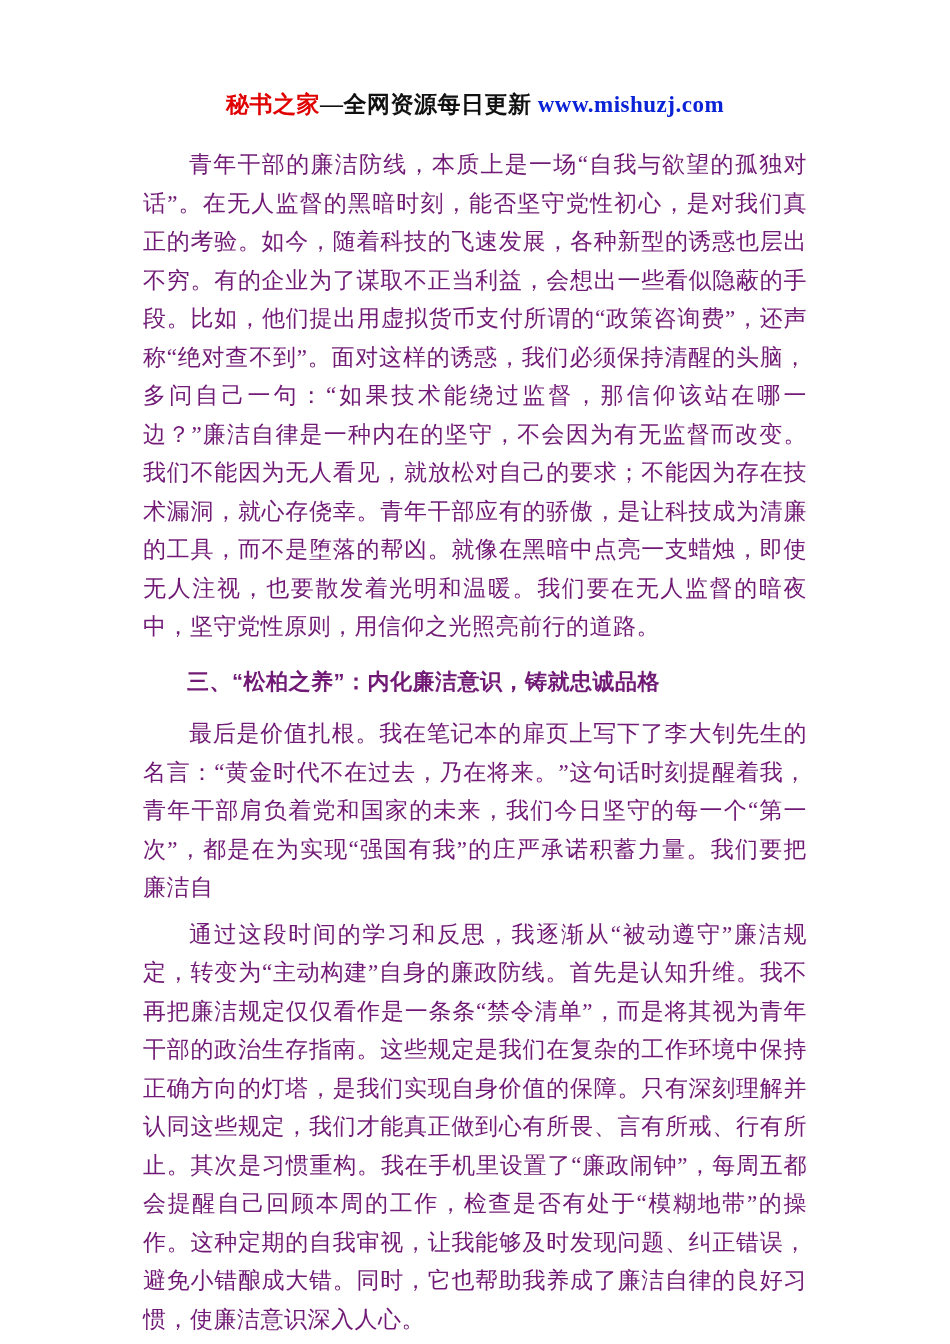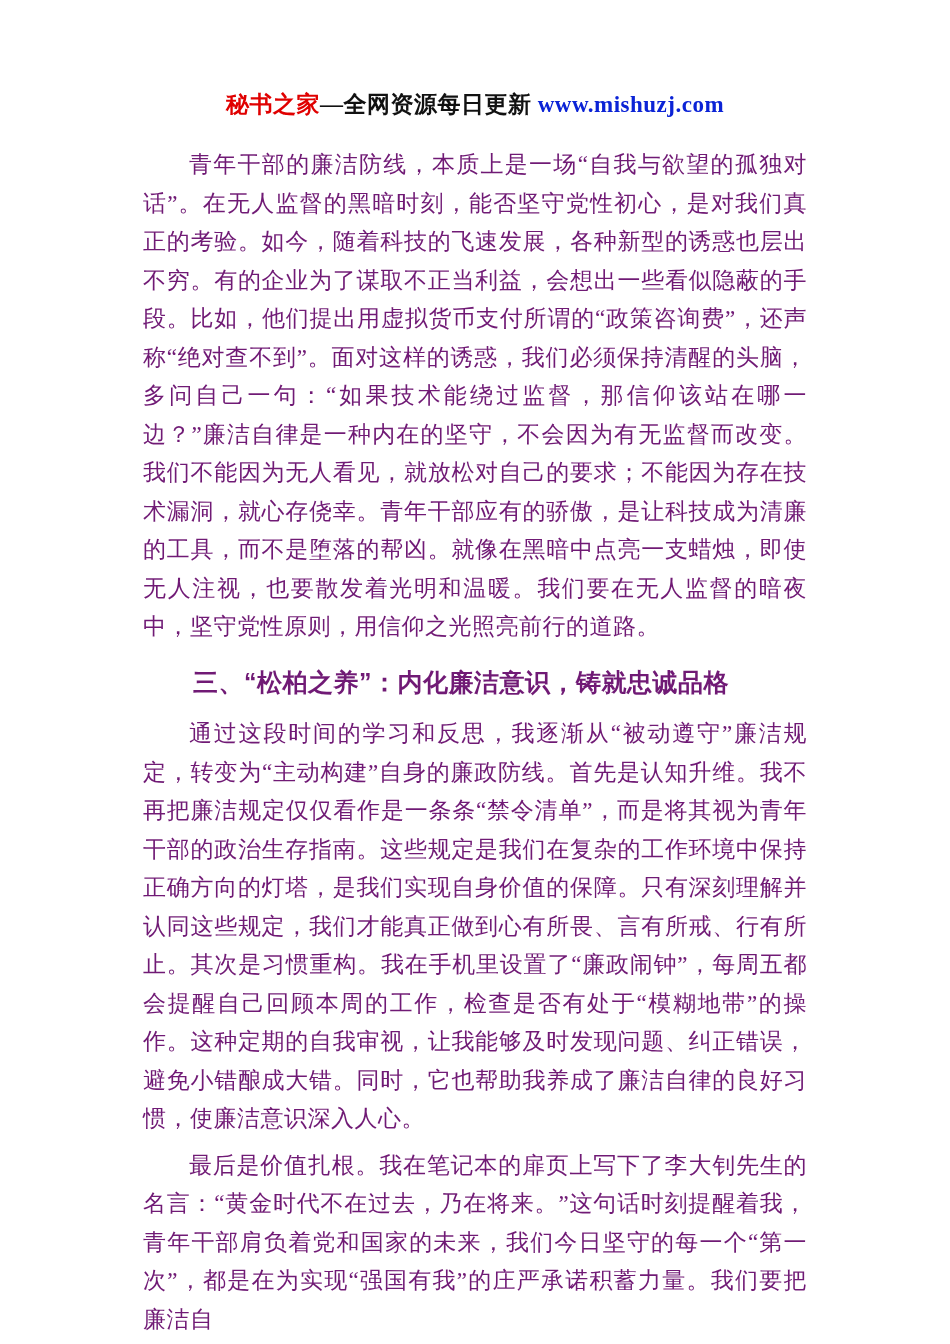--- a/index.html
+++ b/index.html
@@ -38,40 +38,40 @@
   .para {
     text-indent: 2em;
     margin: 0 0 2px 0;
     letter-spacing: 0.5px;
     word-break: break-all;
   }
   .para + .para { margin-top: 8px; }
   .heading {
     font-family: "Liberation Sans", sans-serif;
     font-weight: bold;
-    font-size: 25px;
+    font-size: 22px;
     text-indent: 2em;
     margin: 16px 0 14px 0;
     letter-spacing: 0.5px;
   }
 </style>
 </head>
 <body>
 
 <div class="page">
 
   <div class="site-header">
     <span class="site-name">秘书之家</span><span class="site-tagline">—全网资源每日更新 </span><span class="site-url">www.mishuzj.com</span>
   </div>
 
   <div class="doc-body">
 
     <p class="para">青年干部的廉洁防线，本质上是一场“自我与欲望的孤独对话”。在无人监督的黑暗时刻，能否坚守党性初心，是对我们真正的考验。如今，随着科技的飞速发展，各种新型的诱惑也层出不穷。有的企业为了谋取不正当利益，会想出一些看似隐蔽的手段。比如，他们提出用虚拟货币支付所谓的“政策咨询费”，还声称“绝对查不到”。面对这样的诱惑，我们必须保持清醒的头脑，多问自己一句：“如果技术能绕过监督，那信仰该站在哪一边？”廉洁自律是一种内在的坚守，不会因为有无监督而改变。我们不能因为无人看见，就放松对自己的要求；不能因为存在技术漏洞，就心存侥幸。青年干部应有的骄傲，是让科技成为清廉的工具，而不是堕落的帮凶。就像在黑暗中点亮一支蜡烛，即使无人注视，也要散发着光明和温暖。我们要在无人监督的暗夜中，坚守党性原则，用信仰之光照亮前行的道路。</p>
 
     <h2 class="heading">三、“松柏之养”：内化廉洁意识，铸就忠诚品格</h2>
 
+    <p class="para">最后是价值扎根。我在笔记本的扉页上写下了李大钊先生的名言：“黄金时代不在过去，乃在将来。”这句话时刻提醒着我，青年干部肩负着党和国家的未来，我们今日坚守的每一个“第一次”，都是在为实现“强国有我”的庄严承诺积蓄力量。我们要把廉洁自</p>
+
     <p class="para">通过这段时间的学习和反思，我逐渐从“被动遵守”廉洁规定，转变为“主动构建”自身的廉政防线。首先是认知升维。我不再把廉洁规定仅仅看作是一条条“禁令清单”，而是将其视为青年干部的政治生存指南。这些规定是我们在复杂的工作环境中保持正确方向的灯塔，是我们实现自身价值的保障。只有深刻理解并认同这些规定，我们才能真正做到心有所畏、言有所戒、行有所止。其次是习惯重构。我在手机里设置了“廉政闹钟”，每周五都会提醒自己回顾本周的工作，检查是否有处于“模糊地带”的操作。这种定期的自我审视，让我能够及时发现问题、纠正错误，避免小错酿成大错。同时，它也帮助我养成了廉洁自律的良好习惯，使廉洁意识深入人心。</p>
-
-    <p class="para">最后是价值扎根。我在笔记本的扉页上写下了李大钊先生的名言：“黄金时代不在过去，乃在将来。”这句话时刻提醒着我，青年干部肩负着党和国家的未来，我们今日坚守的每一个“第一次”，都是在为实现“强国有我”的庄严承诺积蓄力量。我们要把廉洁自</p>
 
   </div>
 
 </div>
 
 </body></html>

